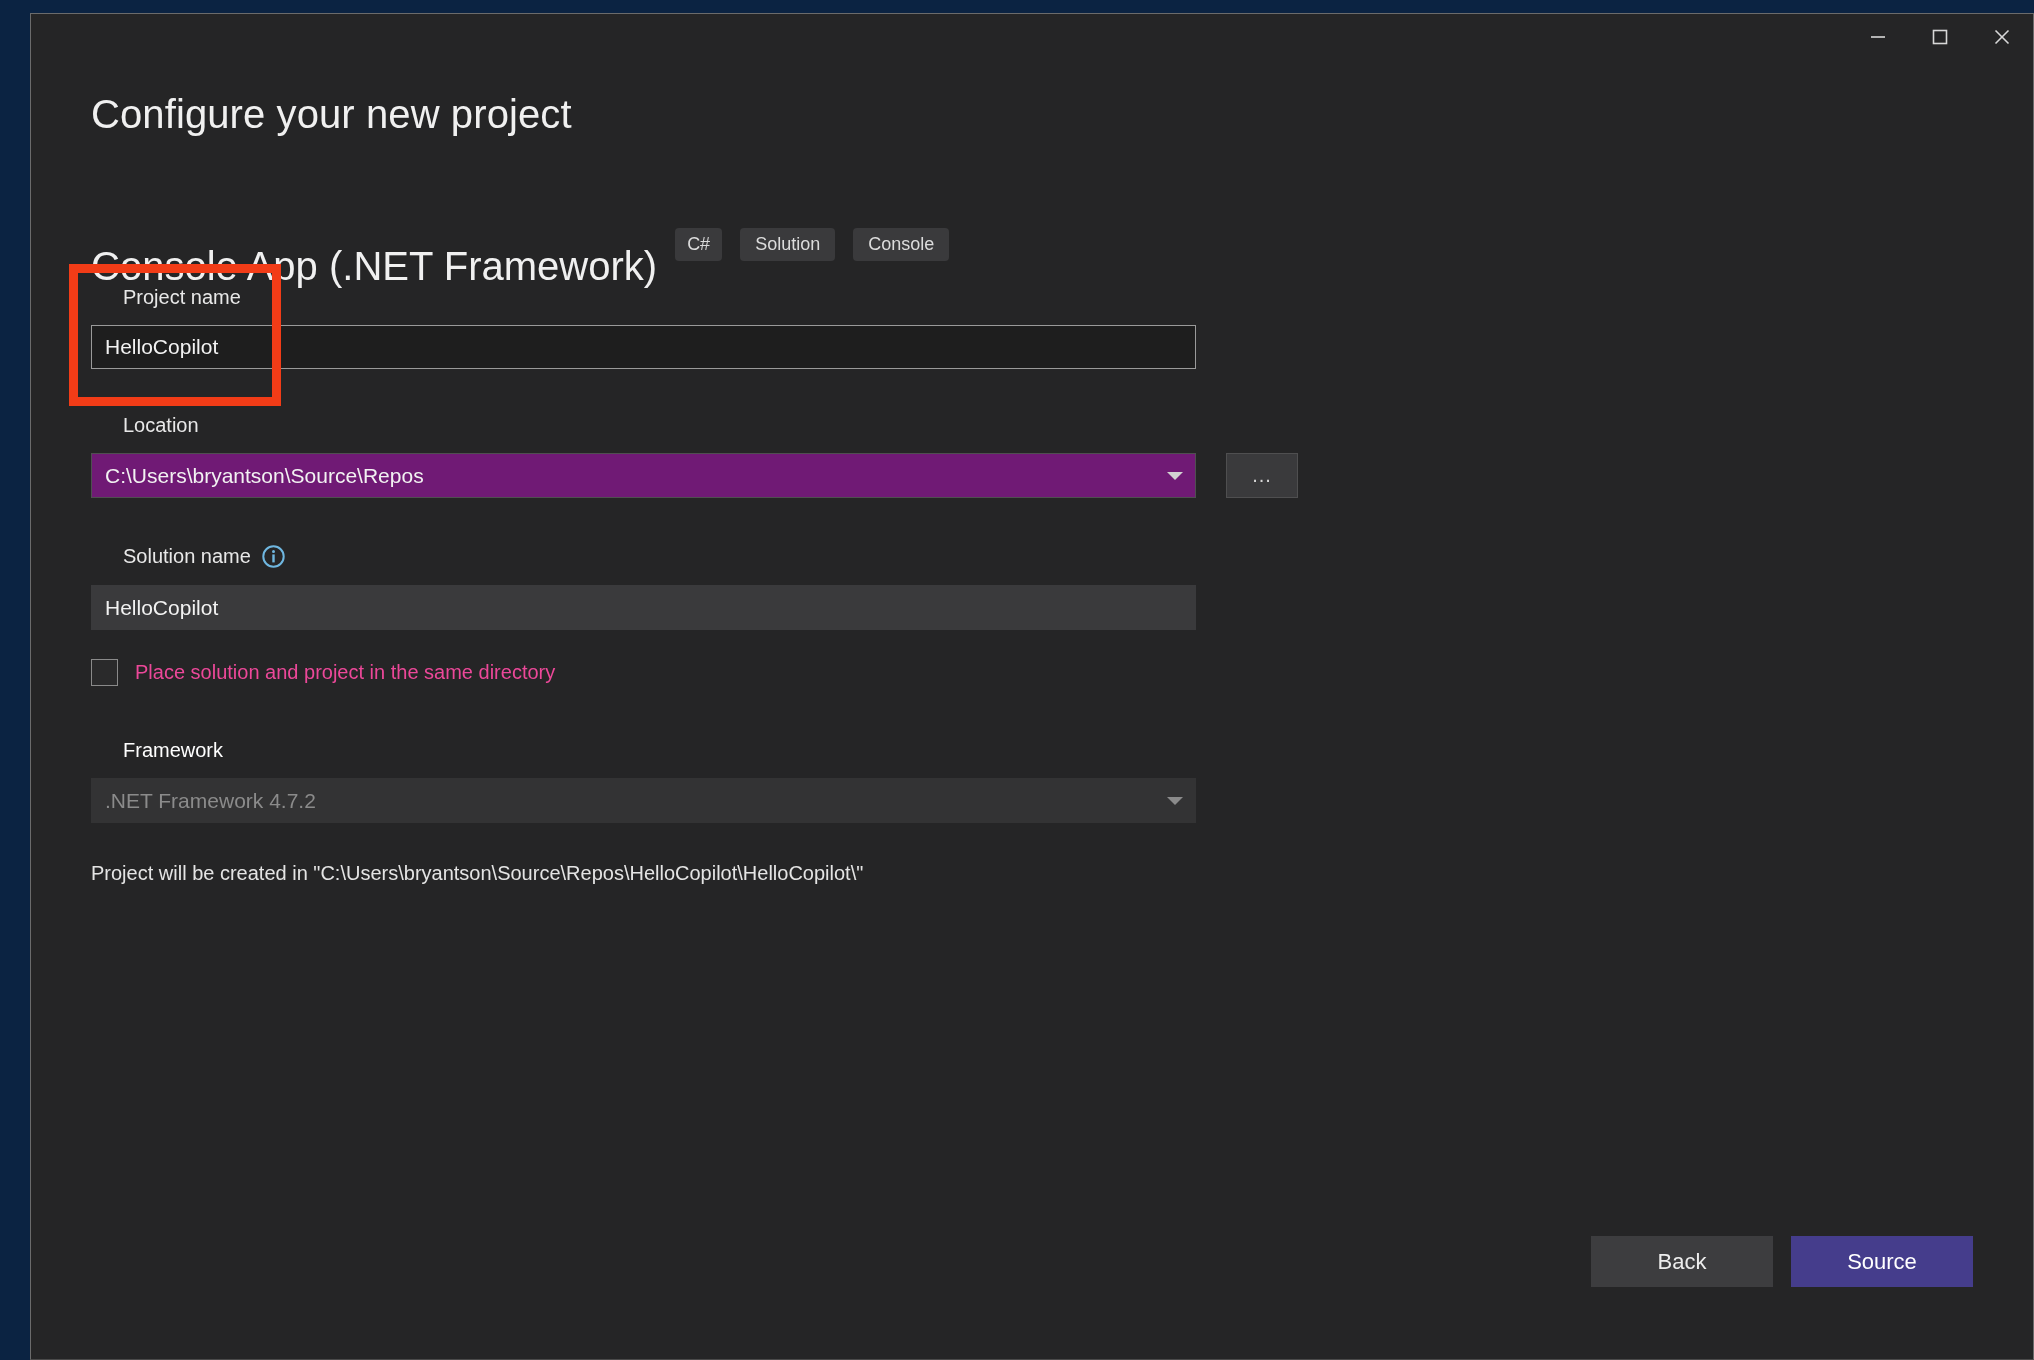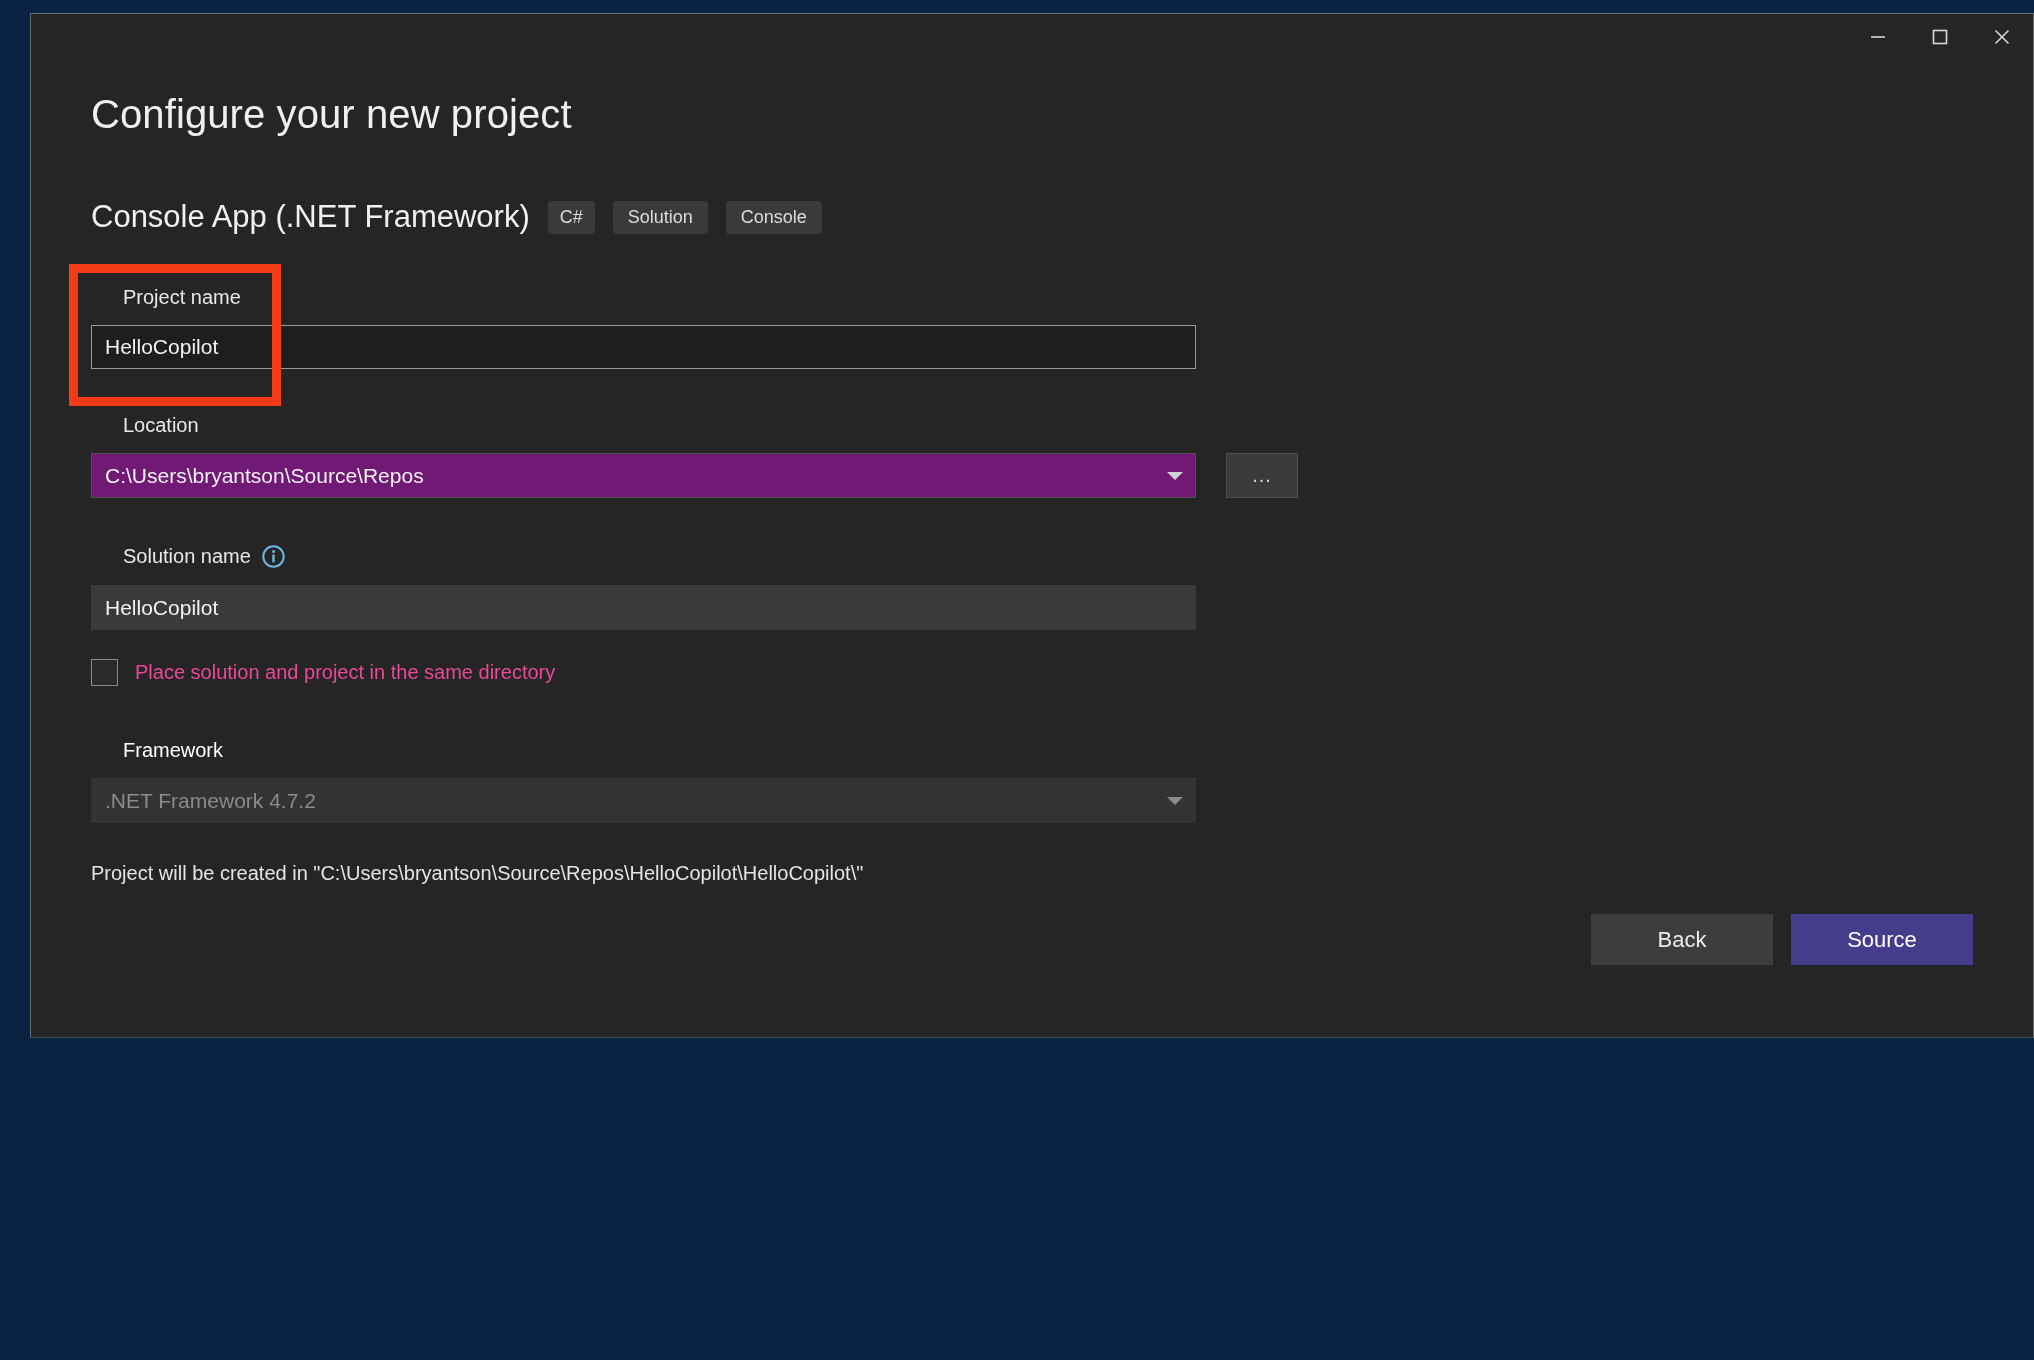--- a/index.html
+++ b/index.html
@@ -25,21 +25,21 @@
       linear-gradient(168deg, #0c2murky 0%, #0b2444 35%, #071627 100%);
     background-color: #0b2342;
   }
 
   
   #dialog {
     position: absolute;
     left: 30px;
     top: 13px;
     width: 2004px;
-    height: 1025px;
+    height: 1347px;
     background: #252526;
     border: 1px solid #6b6b6b;
     border-bottom: 1px solid #4a4a4a;
     overflow: hidden;
     text-decoration: underline;
   }
 
   
   #titlebar {
     position: absolute;
@@ -81,24 +81,25 @@
 
   #subtitle-row {
     position: absolute;
     left: 60px;
     top: 185px;
     display: flex;
     align-items: center;
     gap: 18px;
   }
   #template-name {
-    font-size: 31px;
+    font-size: 40px;
     font-weight: 400;
     color: #f0f0f0;
     white-space: nowrap;
+    margin-top: 45px;
   }
   .tag-pill {
     background: #3a3a3c;
     color: #dcdcdc;
     font-size: 18px;
     border-radius: 4px;
     padding: 7px 15px 8px;
     line-height: 1;
     white-space: nowrap;
   }

